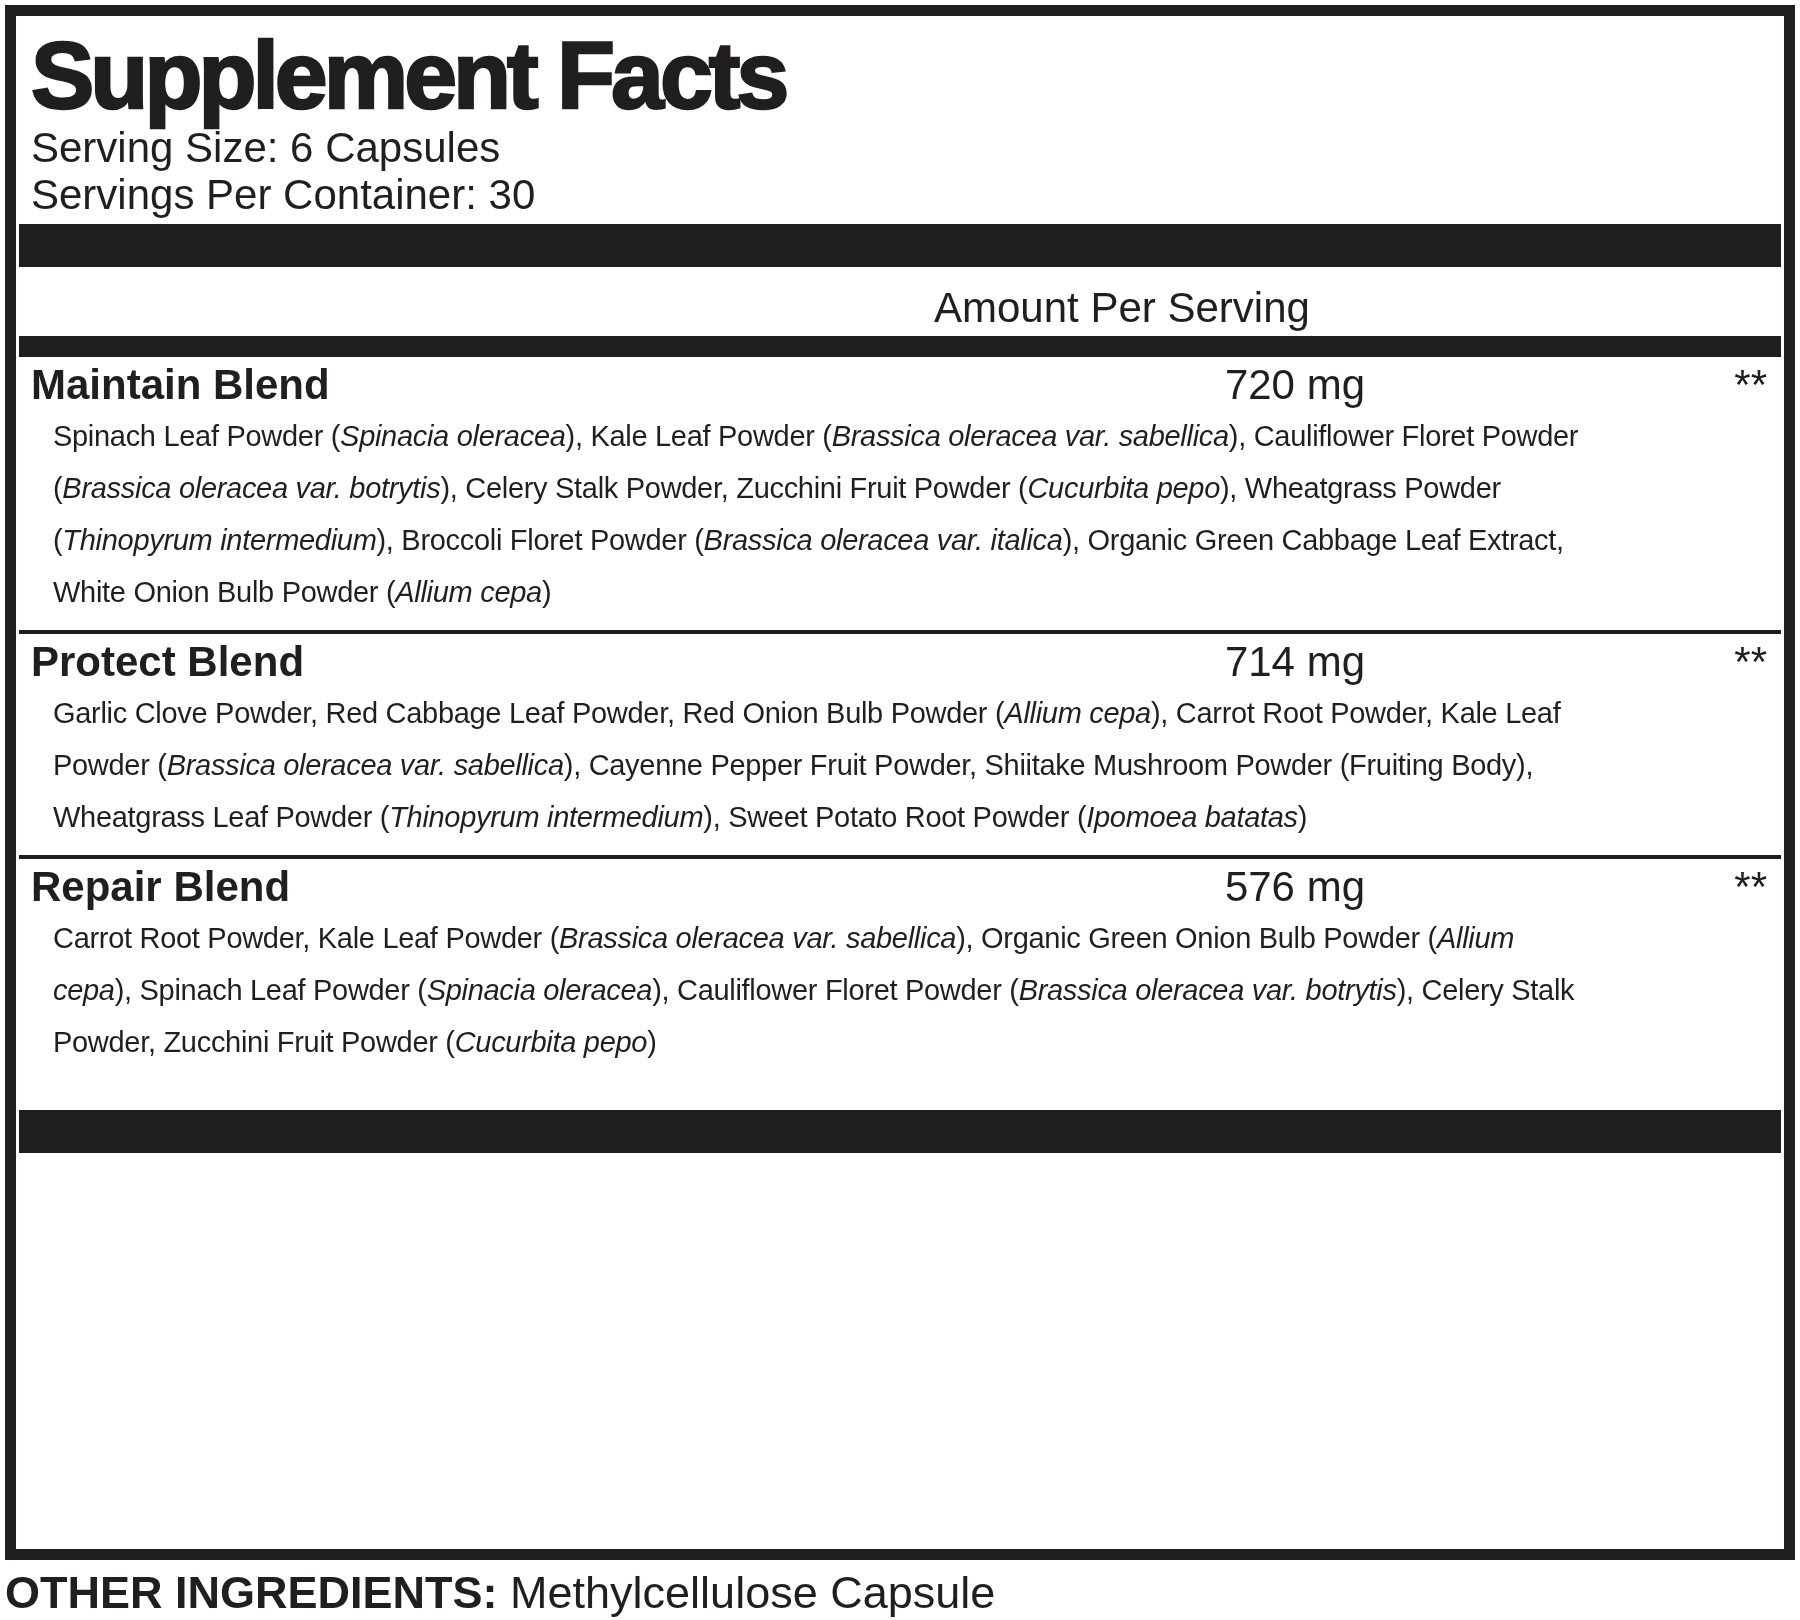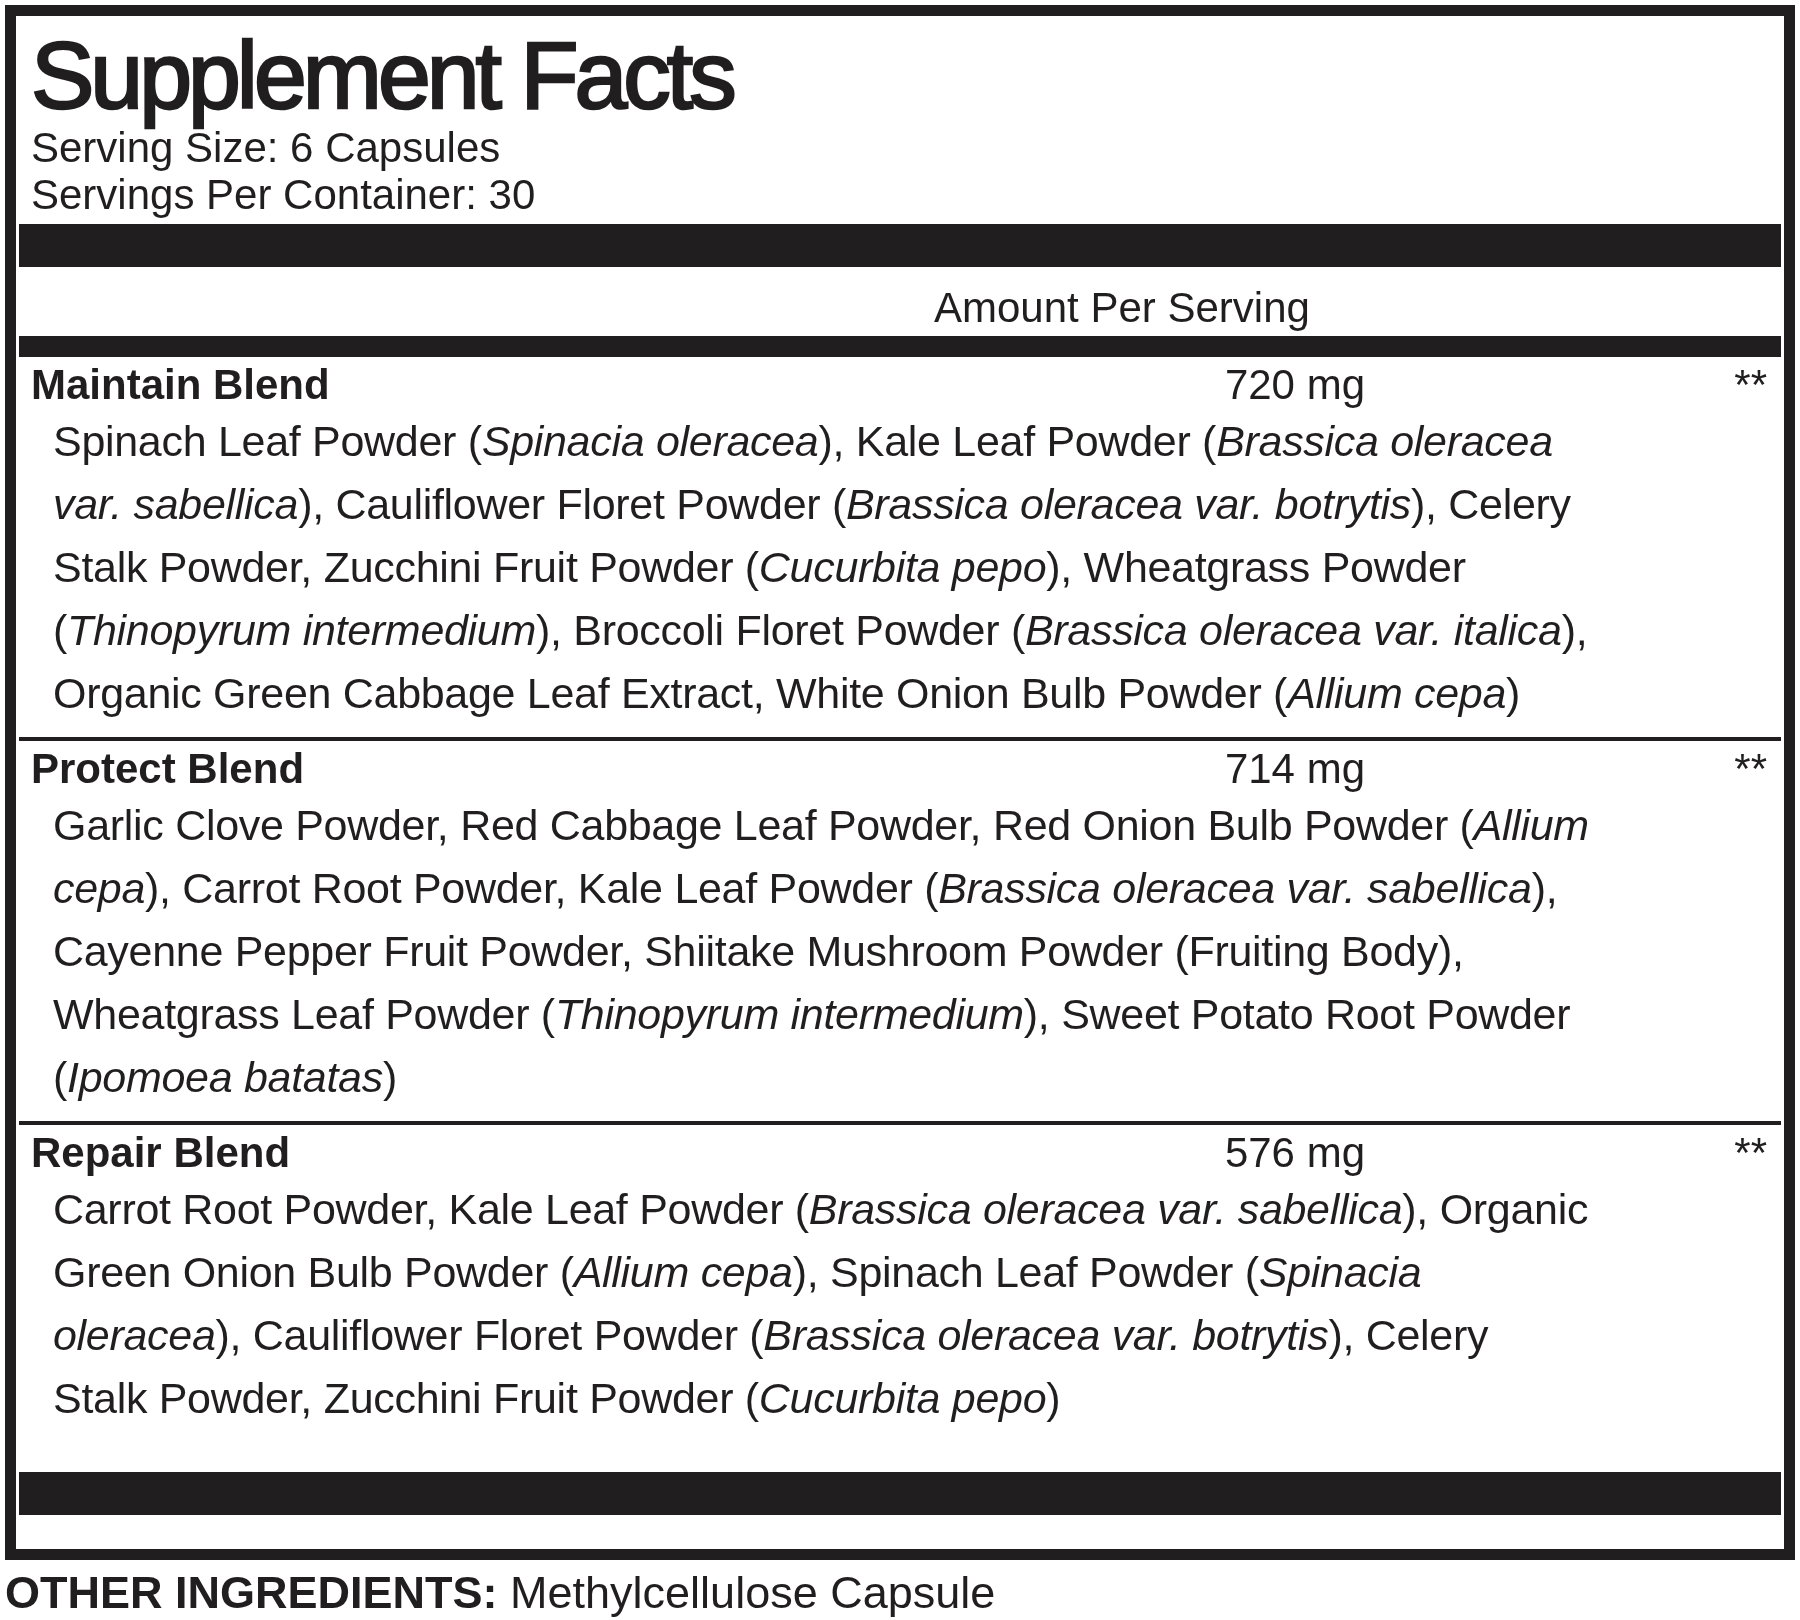--- a/index.html
+++ b/index.html
@@ -17,21 +17,21 @@
     left: 5px; top: 5px;
     width: 1790px; height: 1555px;
     border: 11px solid #211e1f;
     padding: 0 15px;
     background: #ffffff;
     overflow: hidden;
   }
   .title {
     font-size: 95px;
     line-height: 98px;
-    font-weight: normal;
+    font-weight: bold;
     letter-spacing: -4px;
     margin-top: 10px;
     -webkit-text-stroke: 2.5px #211e1f;
   }
   .serving-line {
     font-size: 42px;
     line-height: 47px;
   }
   .bar {
     background: #211e1f;
@@ -57,22 +57,22 @@
   .blend-row {
     position: relative;
     padding-top: 5px;
     font-size: 42px;
     line-height: 46px;
   }
   .blend-name { font-weight: bold; }
   .blend-amount { position: absolute; right: 404px; top: 5px; white-space: nowrap; }
   .blend-ast { position: absolute; right: 2px; top: 5px; white-space: nowrap; }
   .blend-desc {
-    font-size: 43px;
-    line-height: 63px;
+    font-size: 29px;
+    line-height: 52px;
     padding: 2px 180px 2px 22px;
     letter-spacing: -0.3px;
   }
   .blend-desc i { font-style: italic; }
   .footnote {
     font-size: 42px;
     line-height: 46px;
     margin-top: 9px;
   }
   .other-line {

